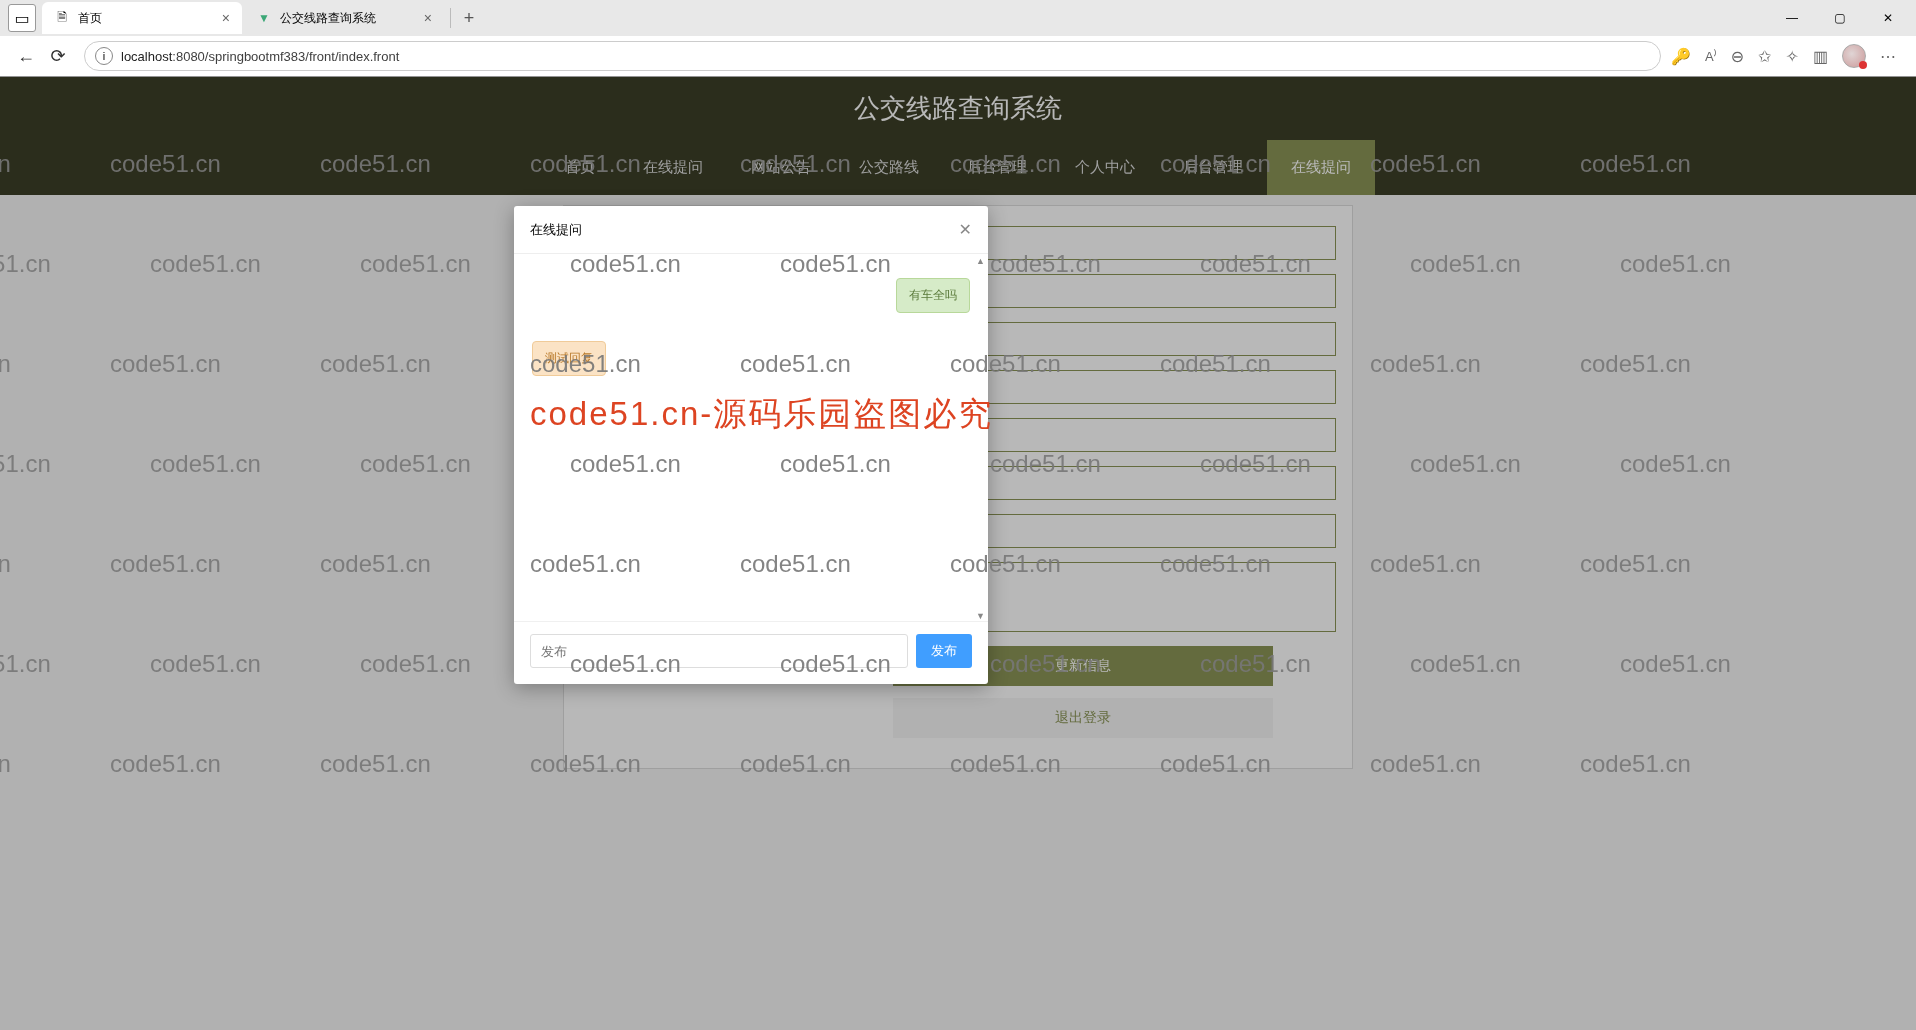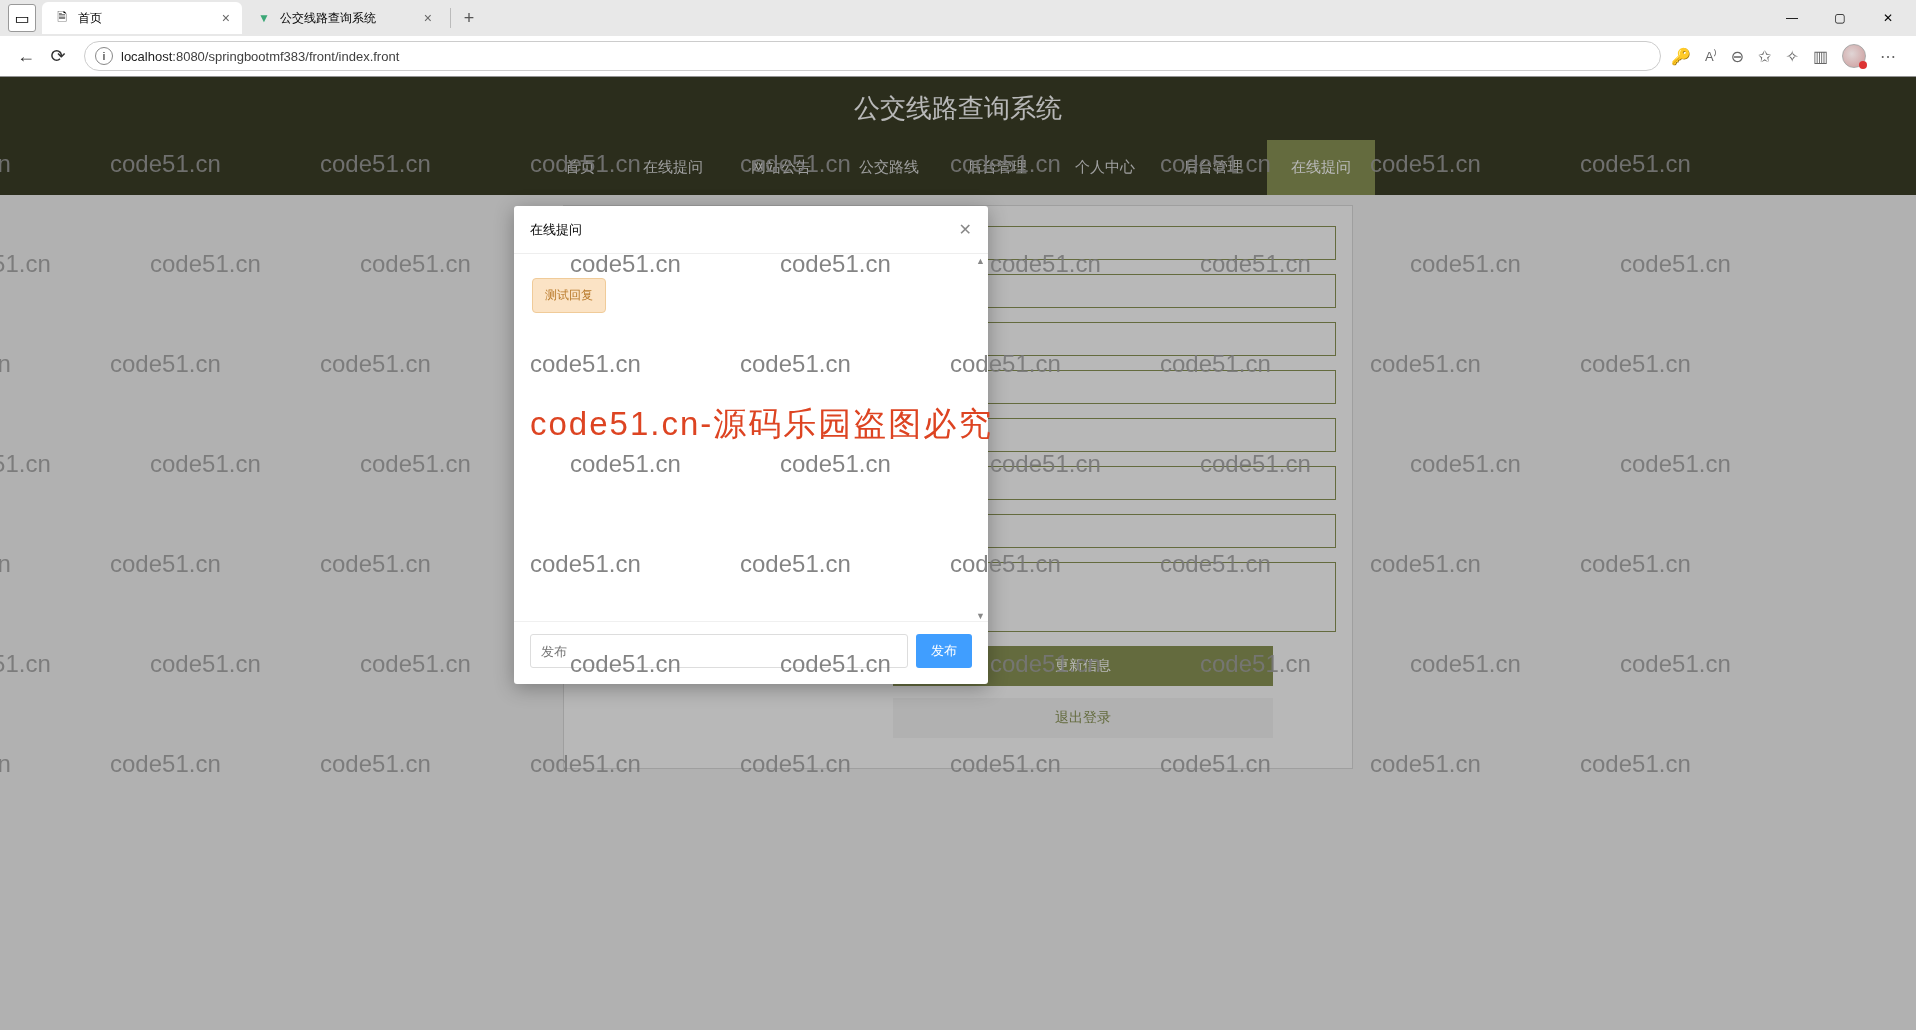--- a/index.html
+++ b/index.html
@@ -167,32 +167,35 @@
 </div>
 
 <div class="mask"></div>
 <div class="modal">
   <div class="modal-head">
     <span>在线提问</span>
     <span class="close">✕</span>
   </div>
   <div class="modal-body">
     <span class="scroll-ind" style="top:2px">▲</span>
+    <div class="msg right">
+      <div class="bubble green">有车全吗</div>
+    </div>
     <div class="msg">
       <div class="bubble orange">测试回复</div>
     </div>
     <span class="scroll-ind" style="bottom:2px">▼</span>
   </div>
   <div class="modal-foot">
     <input placeholder="发布" style="">
     <button>发布</button>
   </div>
 </div>
 
-<div class="wm-big" style="left:530px; top:402px">code51.cn-源码乐园盗图必究</div>
+<div class="wm-big" style="left:530px; top:392px">code51.cn-源码乐园盗图必究</div>
 
 <div class="wm" style="left: -100px; top: 150px;">code51.cn</div>
 <div class="wm" style="left: 110px; top: 150px;">code51.cn</div>
 <div class="wm" style="left: 320px; top: 150px;">code51.cn</div>
 <div class="wm" style="left: 530px; top: 150px;">code51.cn</div>
 <div class="wm" style="left: 740px; top: 150px;">code51.cn</div>
 <div class="wm" style="left: 950px; top: 150px;">code51.cn</div>
 <div class="wm" style="left: 1160px; top: 150px;">code51.cn</div>
 <div class="wm" style="left: 1370px; top: 150px;">code51.cn</div>
 <div class="wm" style="left: 1580px; top: 150px;">code51.cn</div>

